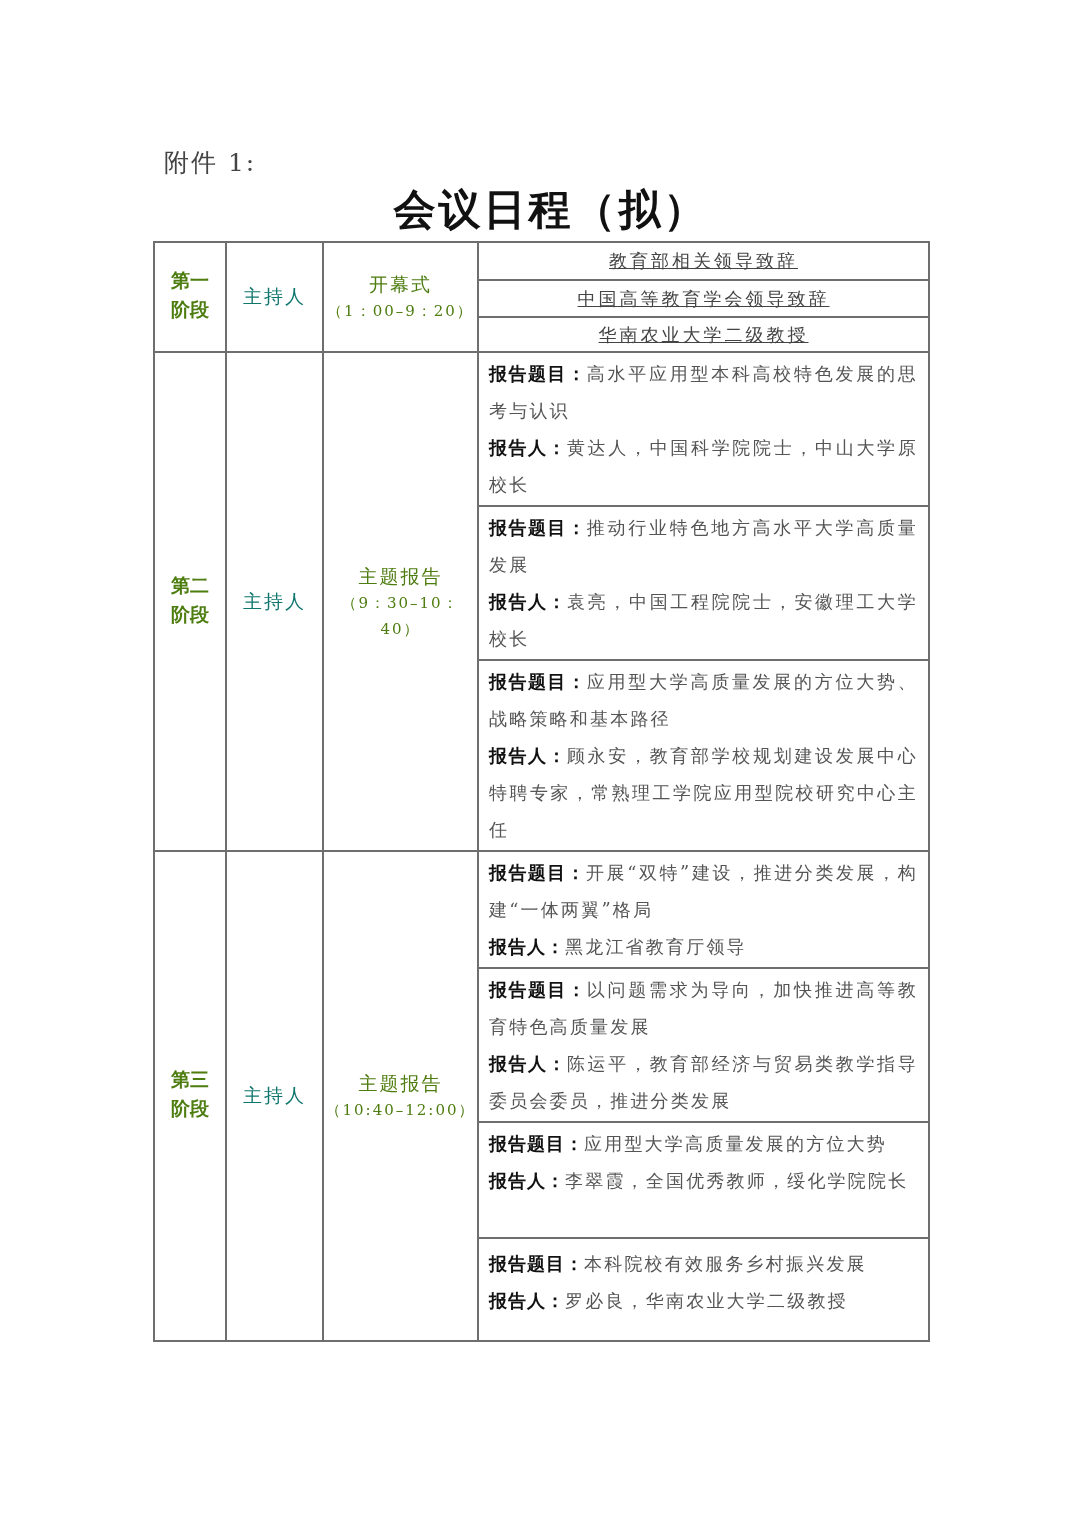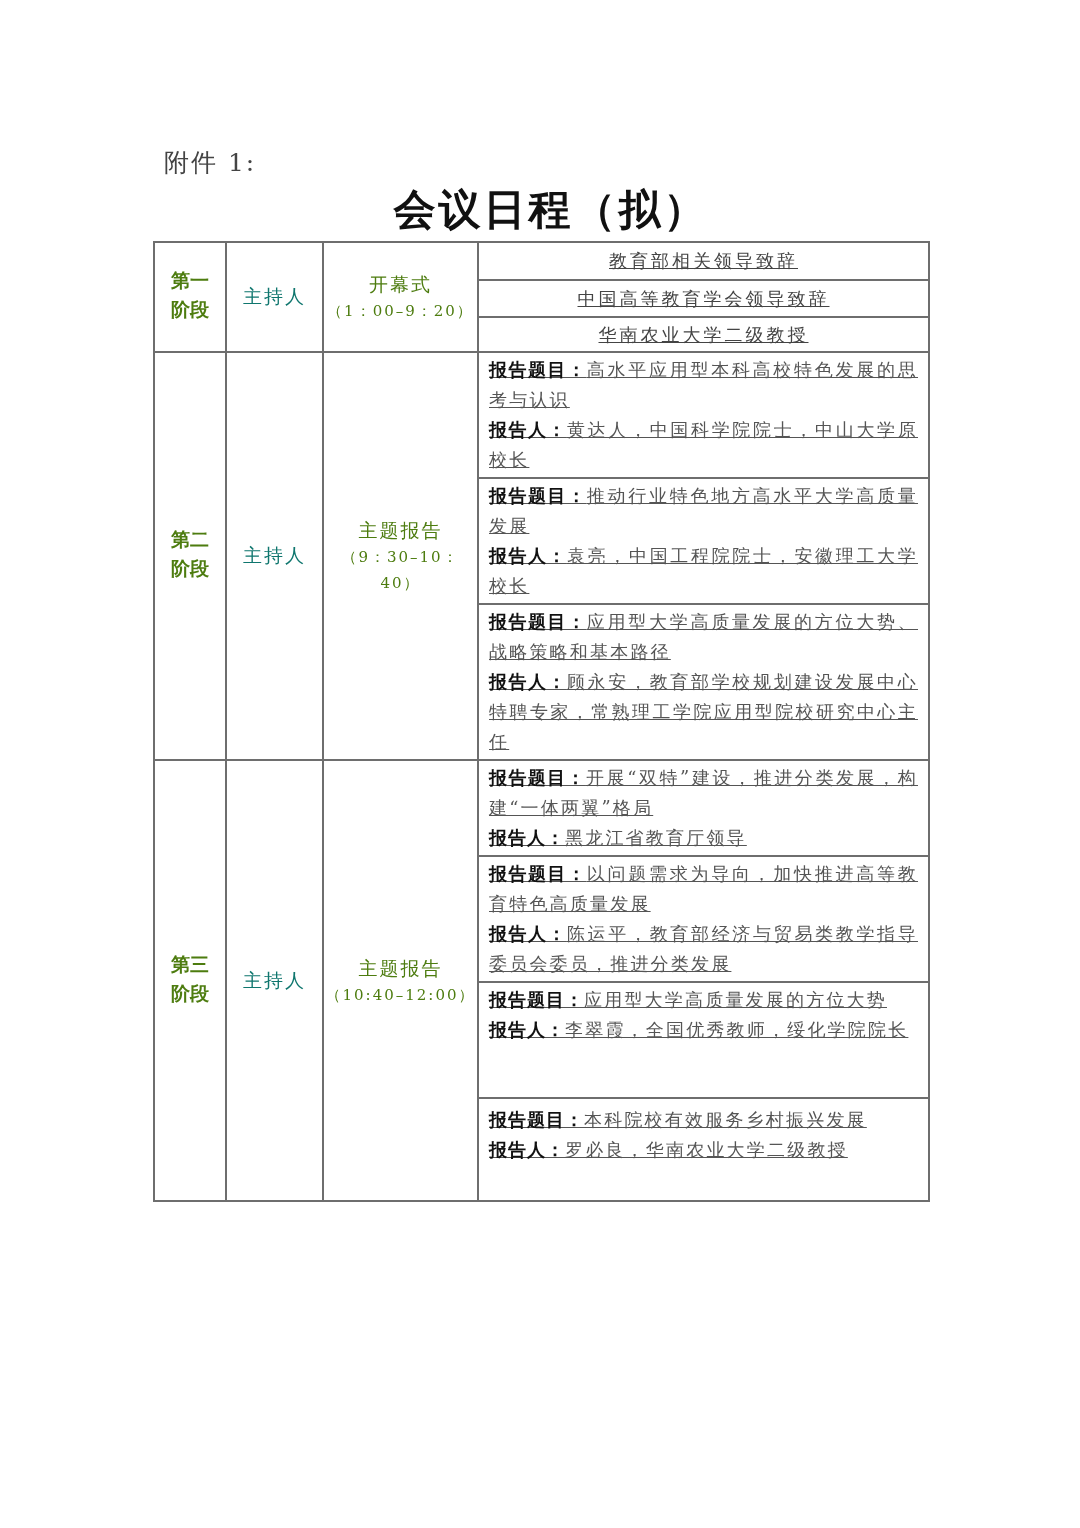--- a/index.html
+++ b/index.html
@@ -14,21 +14,21 @@
   table.sched td { border: 2px solid #6e6e6e; padding: 0; vertical-align: middle; }
   col.c1 { width: 72px; } col.c2 { width: 97px; } col.c3 { width: 155px; } col.c4 { width: 451px; }
   .stage { text-align: center; font-family: Liberation Mono, monospace;
            font-weight: bold; font-size: 19px; line-height: 29px; color: #4d7c0f; }
   .host { text-align: center; font-size: 19px; color: #0f766e; letter-spacing: 2px; }
   .sess { text-align: center; color: #4d7c0f; }
   .sess .sname { font-size: 19px; line-height: 28px; letter-spacing: 2px; display: block; }
   .sess .stime { font-size: 15px; line-height: 26px; letter-spacing: 2px; display: block; }
   .speech { text-align: center; font-size: 18px; color: #444; letter-spacing: 3px; height: 36px; text-decoration: underline; }
   .rep { padding: 2px 10px 2px 10px !important; vertical-align: top !important;
-         font-size: 18px; line-height: 30px; color: #555; letter-spacing: 2.2px; text-align: justify; text-decoration: underline; }
+         font-size: 18px; line-height: 37px; color: #555; letter-spacing: 2.2px; text-align: justify; }
   .rep .lbl { font-family: "DejaVu Sans", "Liberation Sans", sans-serif; font-weight: bold; color: #111; letter-spacing: 1px; }
   .rep p { margin: 0; }
 </style>
 </head>
 <body>
 
 <div class="attach">附件 1:</div>
 <div class="title">会议日程（拟）</div>
 
 <table class="sched">

